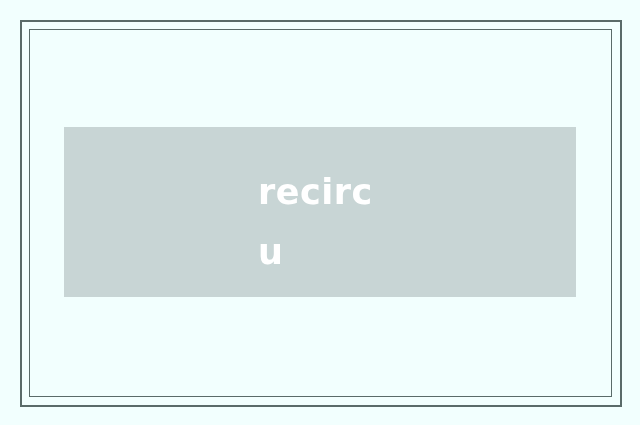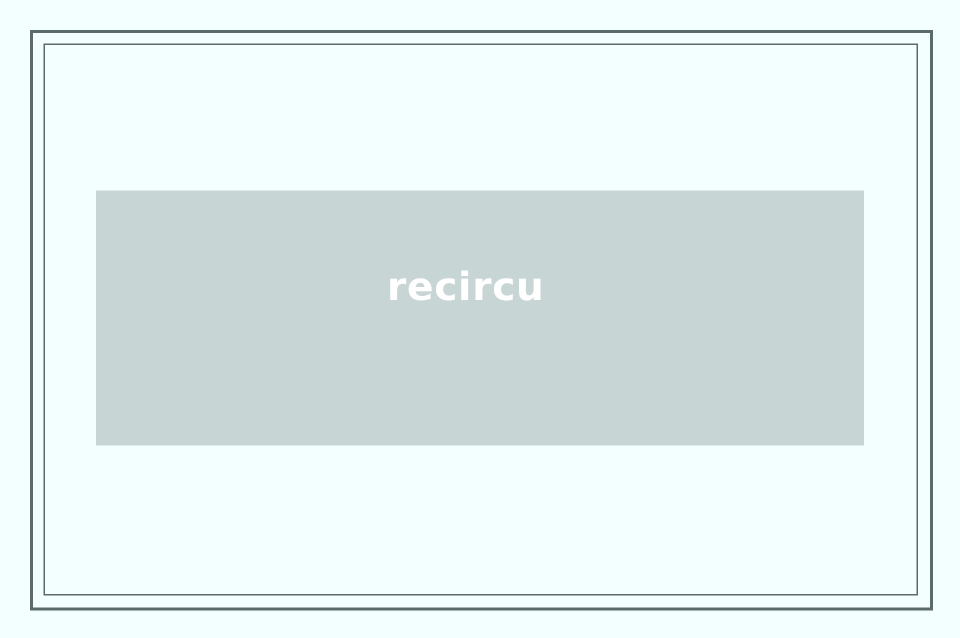--- a/index.html
+++ b/index.html
@@ -27,21 +27,21 @@
     left: 64px; top: 127px;
     width: 512px; height: 170px;
     background: #c8d5d5;
   }
   .label-text {
     position: absolute;
     left: 258px; top: 162px;
     width: 140px;
     color: #ffffff;
     font-weight: bold;
-    font-size: 26px;
+    font-size: 35px;
     line-height: 60px;
     letter-spacing: 0.5px;
     word-break: break-all;
   }
   .label-text span { display: block; }
 </style>
 </head>
 <body>
 
 <div class="outer-frame"></div>

